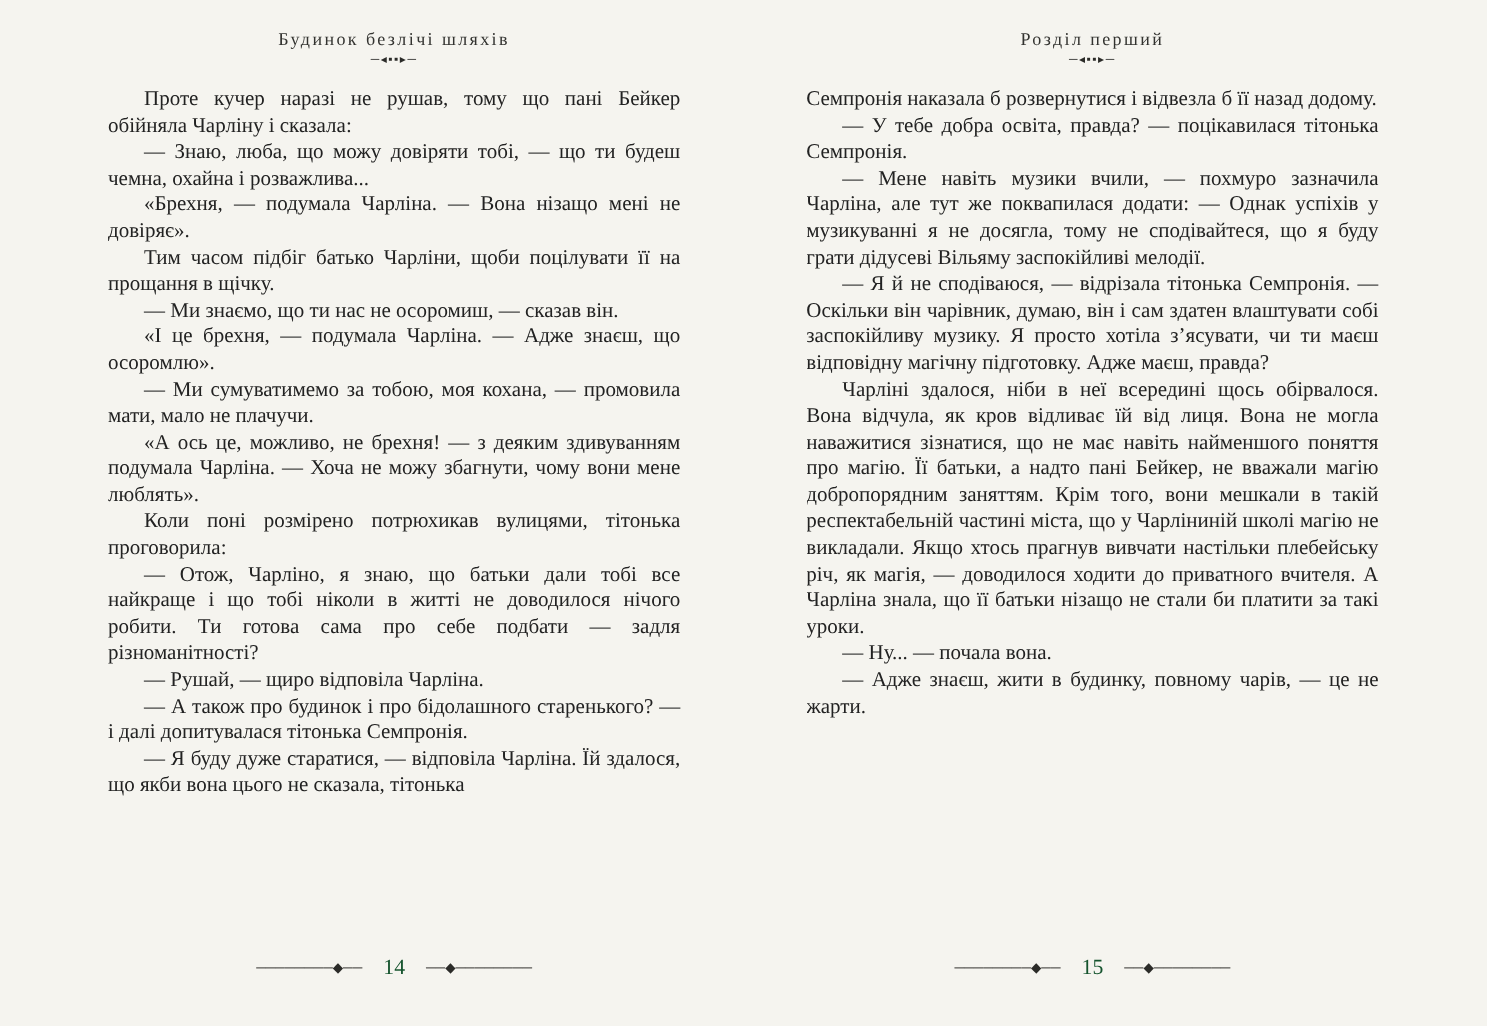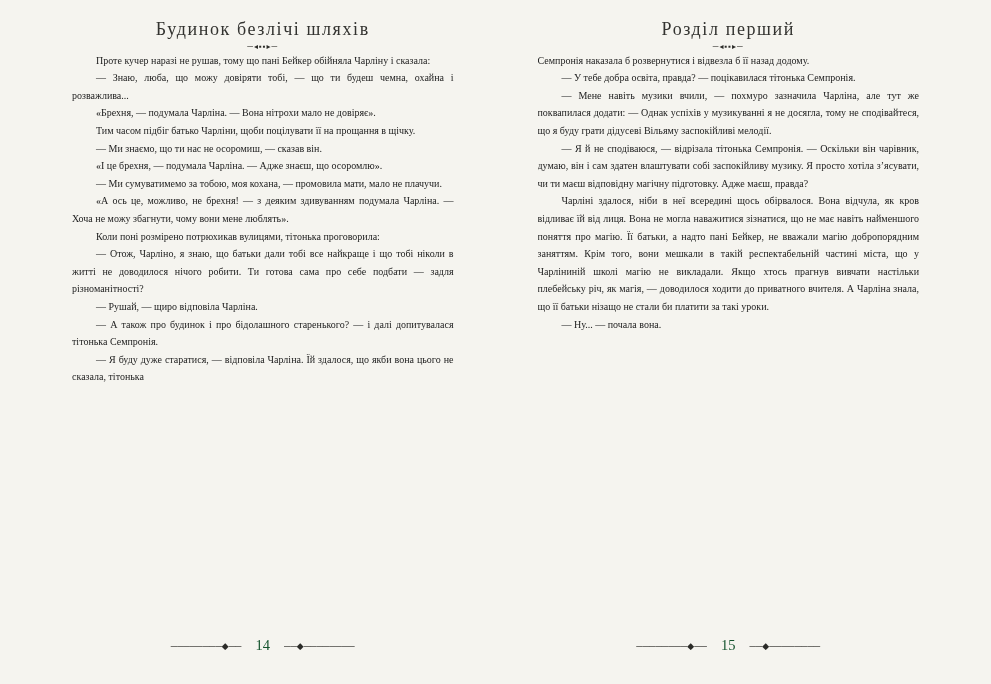--- a/index.html
+++ b/index.html
@@ -24,35 +24,36 @@
     flex-direction: column;
     height: 100%;
   }
   .running-head {
     text-align: center;
     line-height: 1.1;
     padding-top: 4px;
   }
   .head-title {
     display: block;
-    font-size: 18px;
+    font-size: 12px;
     letter-spacing: 1.6px;
     color: #333330;
   }
   .head-orn {
     display: block;
     font-size: 8px;
     letter-spacing: 1px;
     color: #2b2b28;
     margin-top: 3px;
   }
   .body-text {
     flex: 1 1 auto;
+    margin-top: 13px;
     text-align: justify;
-    font-size: 10px;
+    font-size: 14px;
     line-height: 17.6px;
     overflow: hidden;
   }
   .body-text p { text-indent: 24px; }
   .body-text p.no-indent { text-indent: 0; }
   .page-footer {
     display: flex;
     align-items: center;
     justify-content: center;
     gap: 14px;
@@ -74,21 +75,21 @@
 <div class="spread">
 
   <div class="page">
     <div class="running-head">
       <span class="head-title">Будинок безлічі шляхів</span>
       <span class="head-orn">─◂▪▪▸─</span>
     </div>
     <div class="body-text">
         <p>Проте кучер наразі не рушав, тому що пані Бейкер обійняла Чарліну і сказала:</p>
         <p>— Знаю, люба, що можу довіряти тобі, — що ти будеш чемна, охайна і розважлива...</p>
-        <p>«Брехня, — подумала Чарліна. — Вона нітрохи мало не довіряє».</p>
+        <p>«Брехня, — подумала Чарліна. — Вона нізащо мені не довіряє».</p>
         <p>Тим часом підбіг батько Чарліни, щоби поцілувати її на прощання в щічку.</p>
         <p>— Ми знаємо, що ти нас не осоромиш, — сказав він.</p>
         <p>«І це брехня, — подумала Чарліна. — Адже знаєш, що осоромлю».</p>
         <p>— Ми сумуватимемо за тобою, моя кохана, — промовила мати, мало не плачучи.</p>
         <p>«А ось це, можливо, не брехня! — з деяким здивуванням подумала Чарліна. — Хоча не можу збагнути, чому вони мене люблять».</p>
         <p>Коли поні розмірено потрюхикав вулицями, тітонька проговорила:</p>
         <p>— Отож, Чарліно, я знаю, що батьки дали тобі все найкраще і що тобі ніколи в житті не доводилося нічого робити. Ти готова сама про себе подбати — задля різноманітності?</p>
         <p>— Рушай, — щиро відповіла Чарліна.</p>
         <p>— А також про будинок і про бідолашного старенького? — і далі допитувалася тітонька Семпронія.</p>
         <p>— Я буду дуже старатися, — відповіла Чарліна. Їй здалося, що якби вона цього не сказала, тітонька</p>
@@ -105,20 +106,21 @@
       <span class="head-title">Розділ перший</span>
       <span class="head-orn">─◂▪▪▸─</span>
     </div>
     <div class="body-text">
         <p class="no-indent">Семпронія наказала б розвернутися і відвезла б її назад додому.</p>
         <p>— У тебе добра освіта, правда? — поцікавилася тітонька Семпронія.</p>
         <p>— Мене навіть музики вчили, — похмуро зазначила Чарліна, але тут же поквапилася додати: — Однак успіхів у музикуванні я не досягла, тому не сподівайтеся, що я буду грати дідусеві Вільяму заспокійливі мелодії.</p>
         <p>— Я й не сподіваюся, — відрізала тітонька Семпронія. — Оскільки він чарівник, думаю, він і сам здатен влаштувати собі заспокійливу музику. Я просто хотіла з’ясувати, чи ти маєш відповідну магічну підготовку. Адже маєш, правда?</p>
         <p>Чарліні здалося, ніби в неї всередині щось обірвалося. Вона відчула, як кров відливає їй від лиця. Вона не могла наважитися зізнатися, що не має навіть найменшого поняття про магію. Її батьки, а надто пані Бейкер, не вважали магію добропорядним заняттям. Крім того, вони мешкали в такій респектабельній частині міста, що у Чарліниній школі магію не викладали. Якщо хтось прагнув вивчати настільки плебейську річ, як магія, — доводилося ходити до приватного вчителя. А Чарліна знала, що її батьки нізащо не стали би платити за такі уроки.</p>
         <p>— Ну... — почала вона.</p>
+        <p>— Адже знаєш, жити в будинку, повному чарів, — це не жарти.</p>
       </div>
     <div class="page-footer">
       <span class="foot-orn">────────◆──</span>
       <span class="page-number">15</span>
       <span class="foot-orn">──◆────────</span>
     </div>
   </div>
 
 </div>
 

